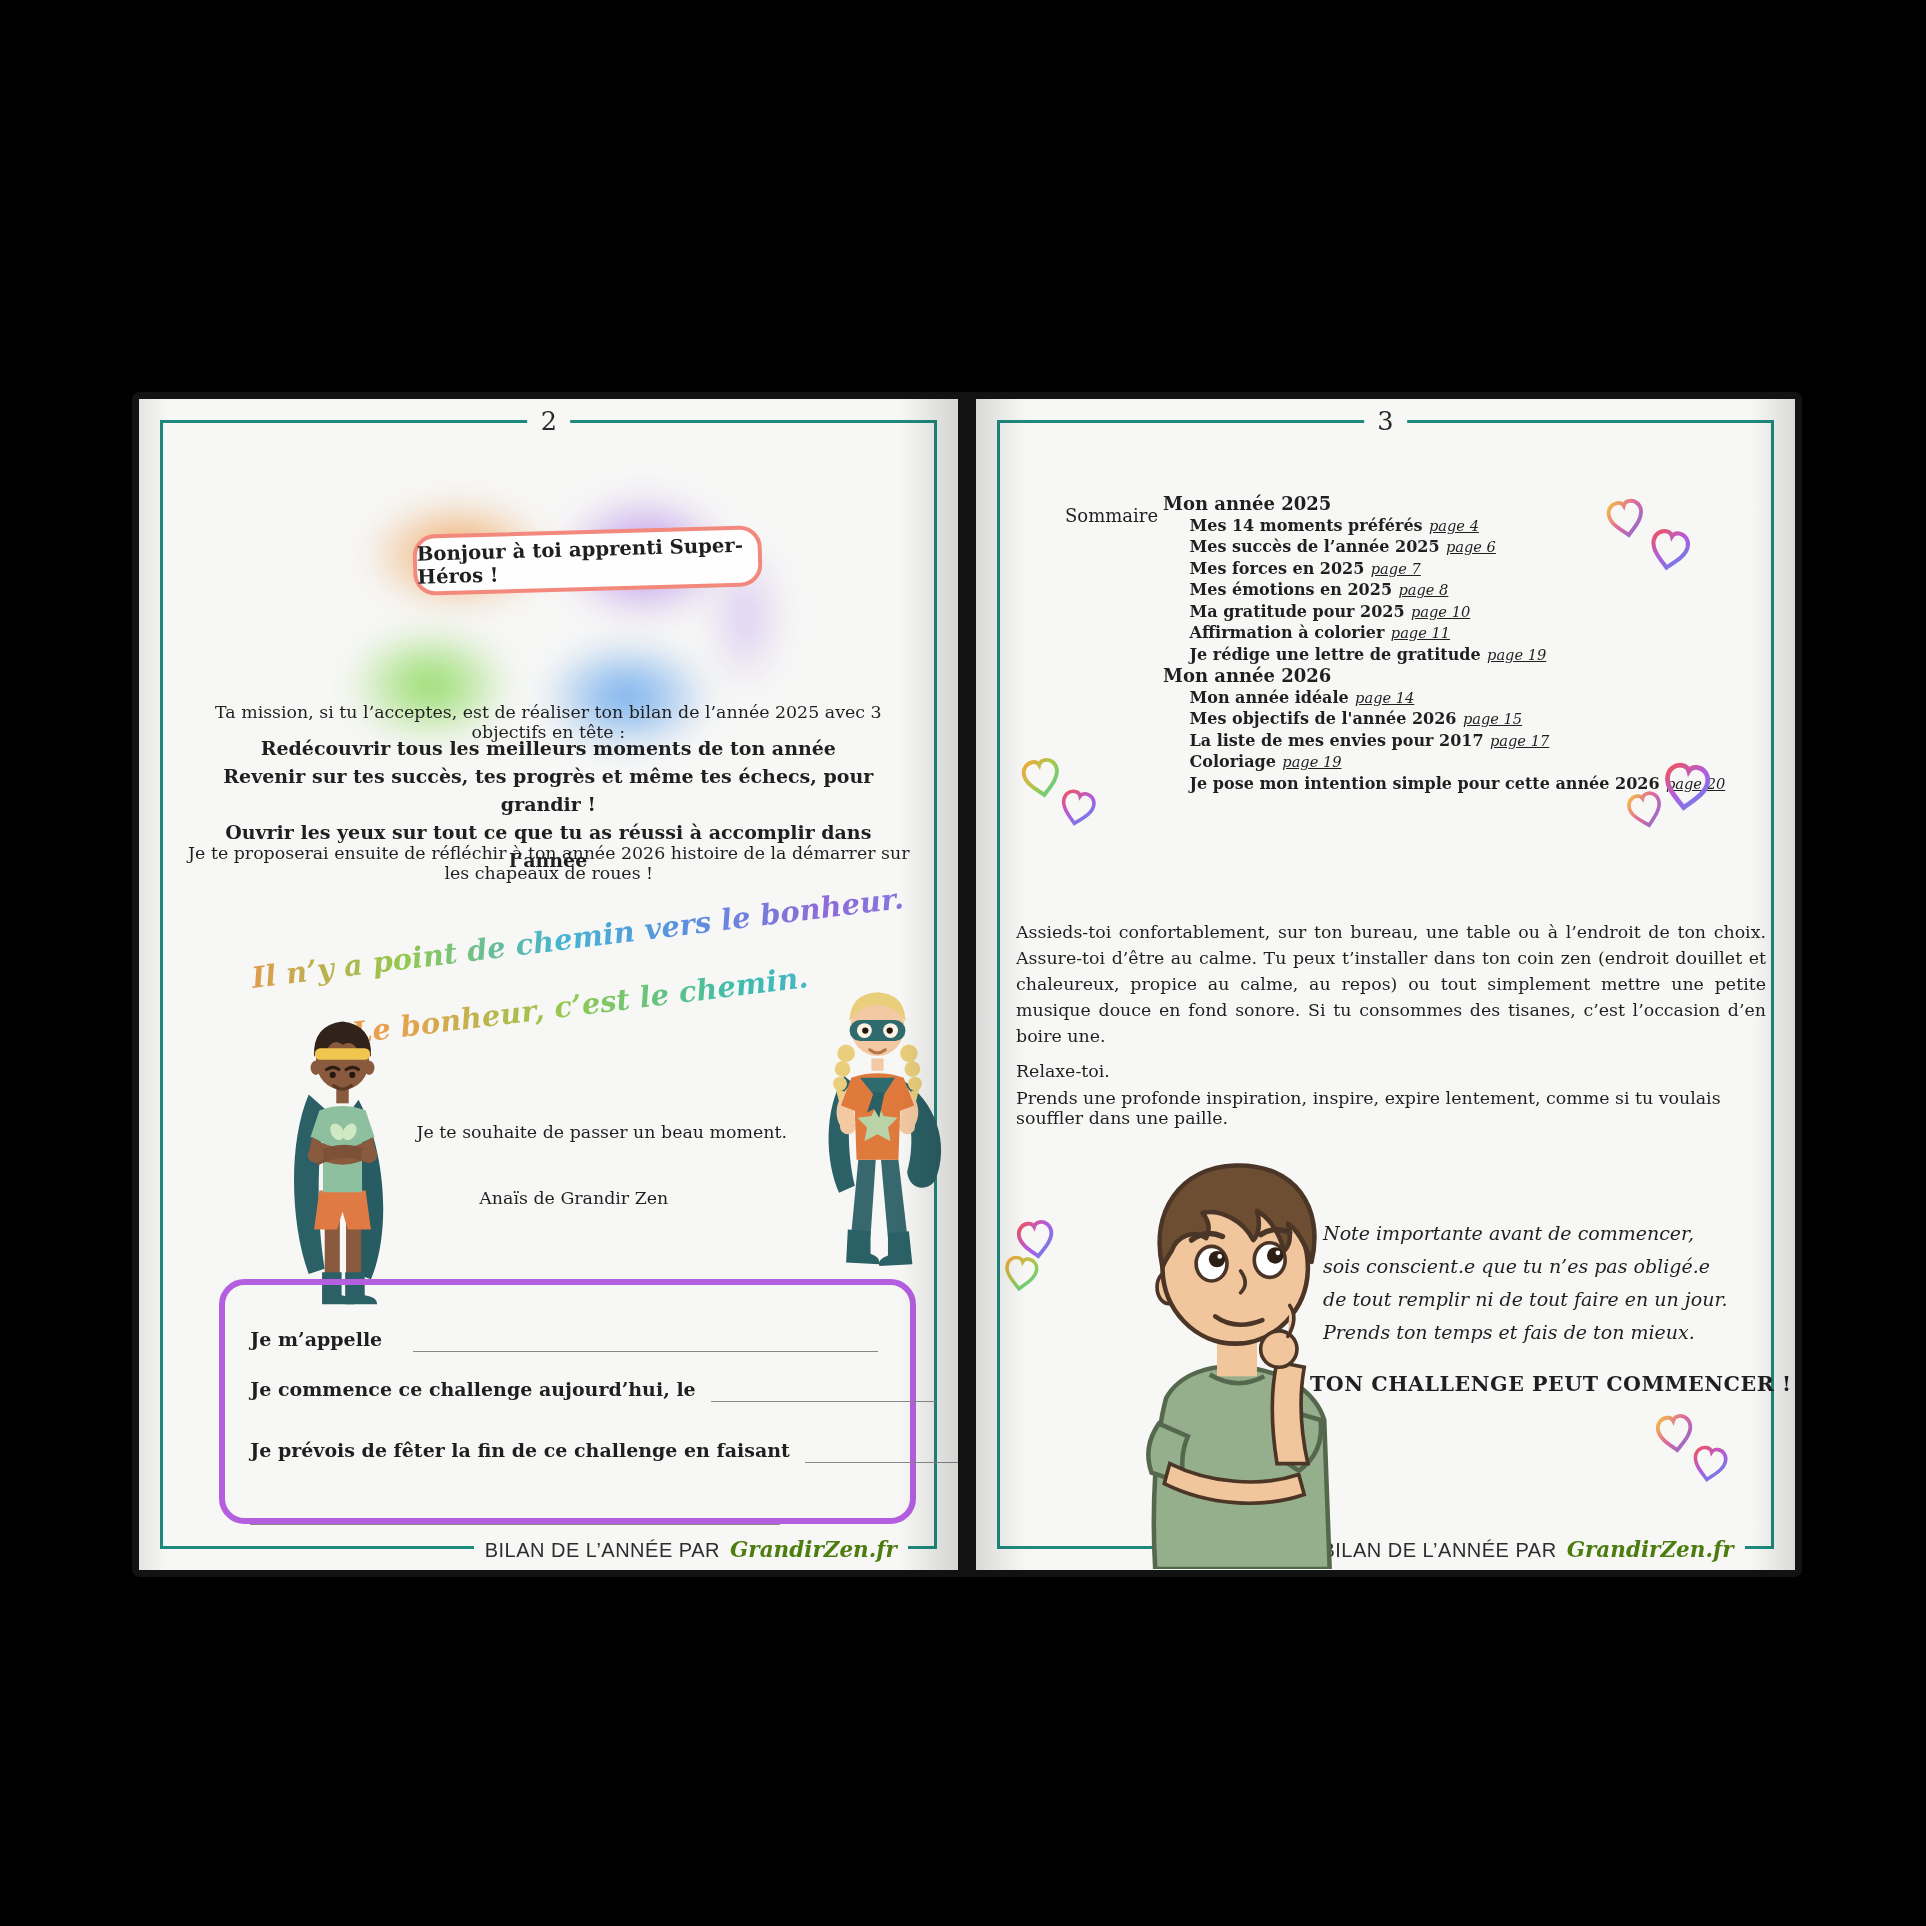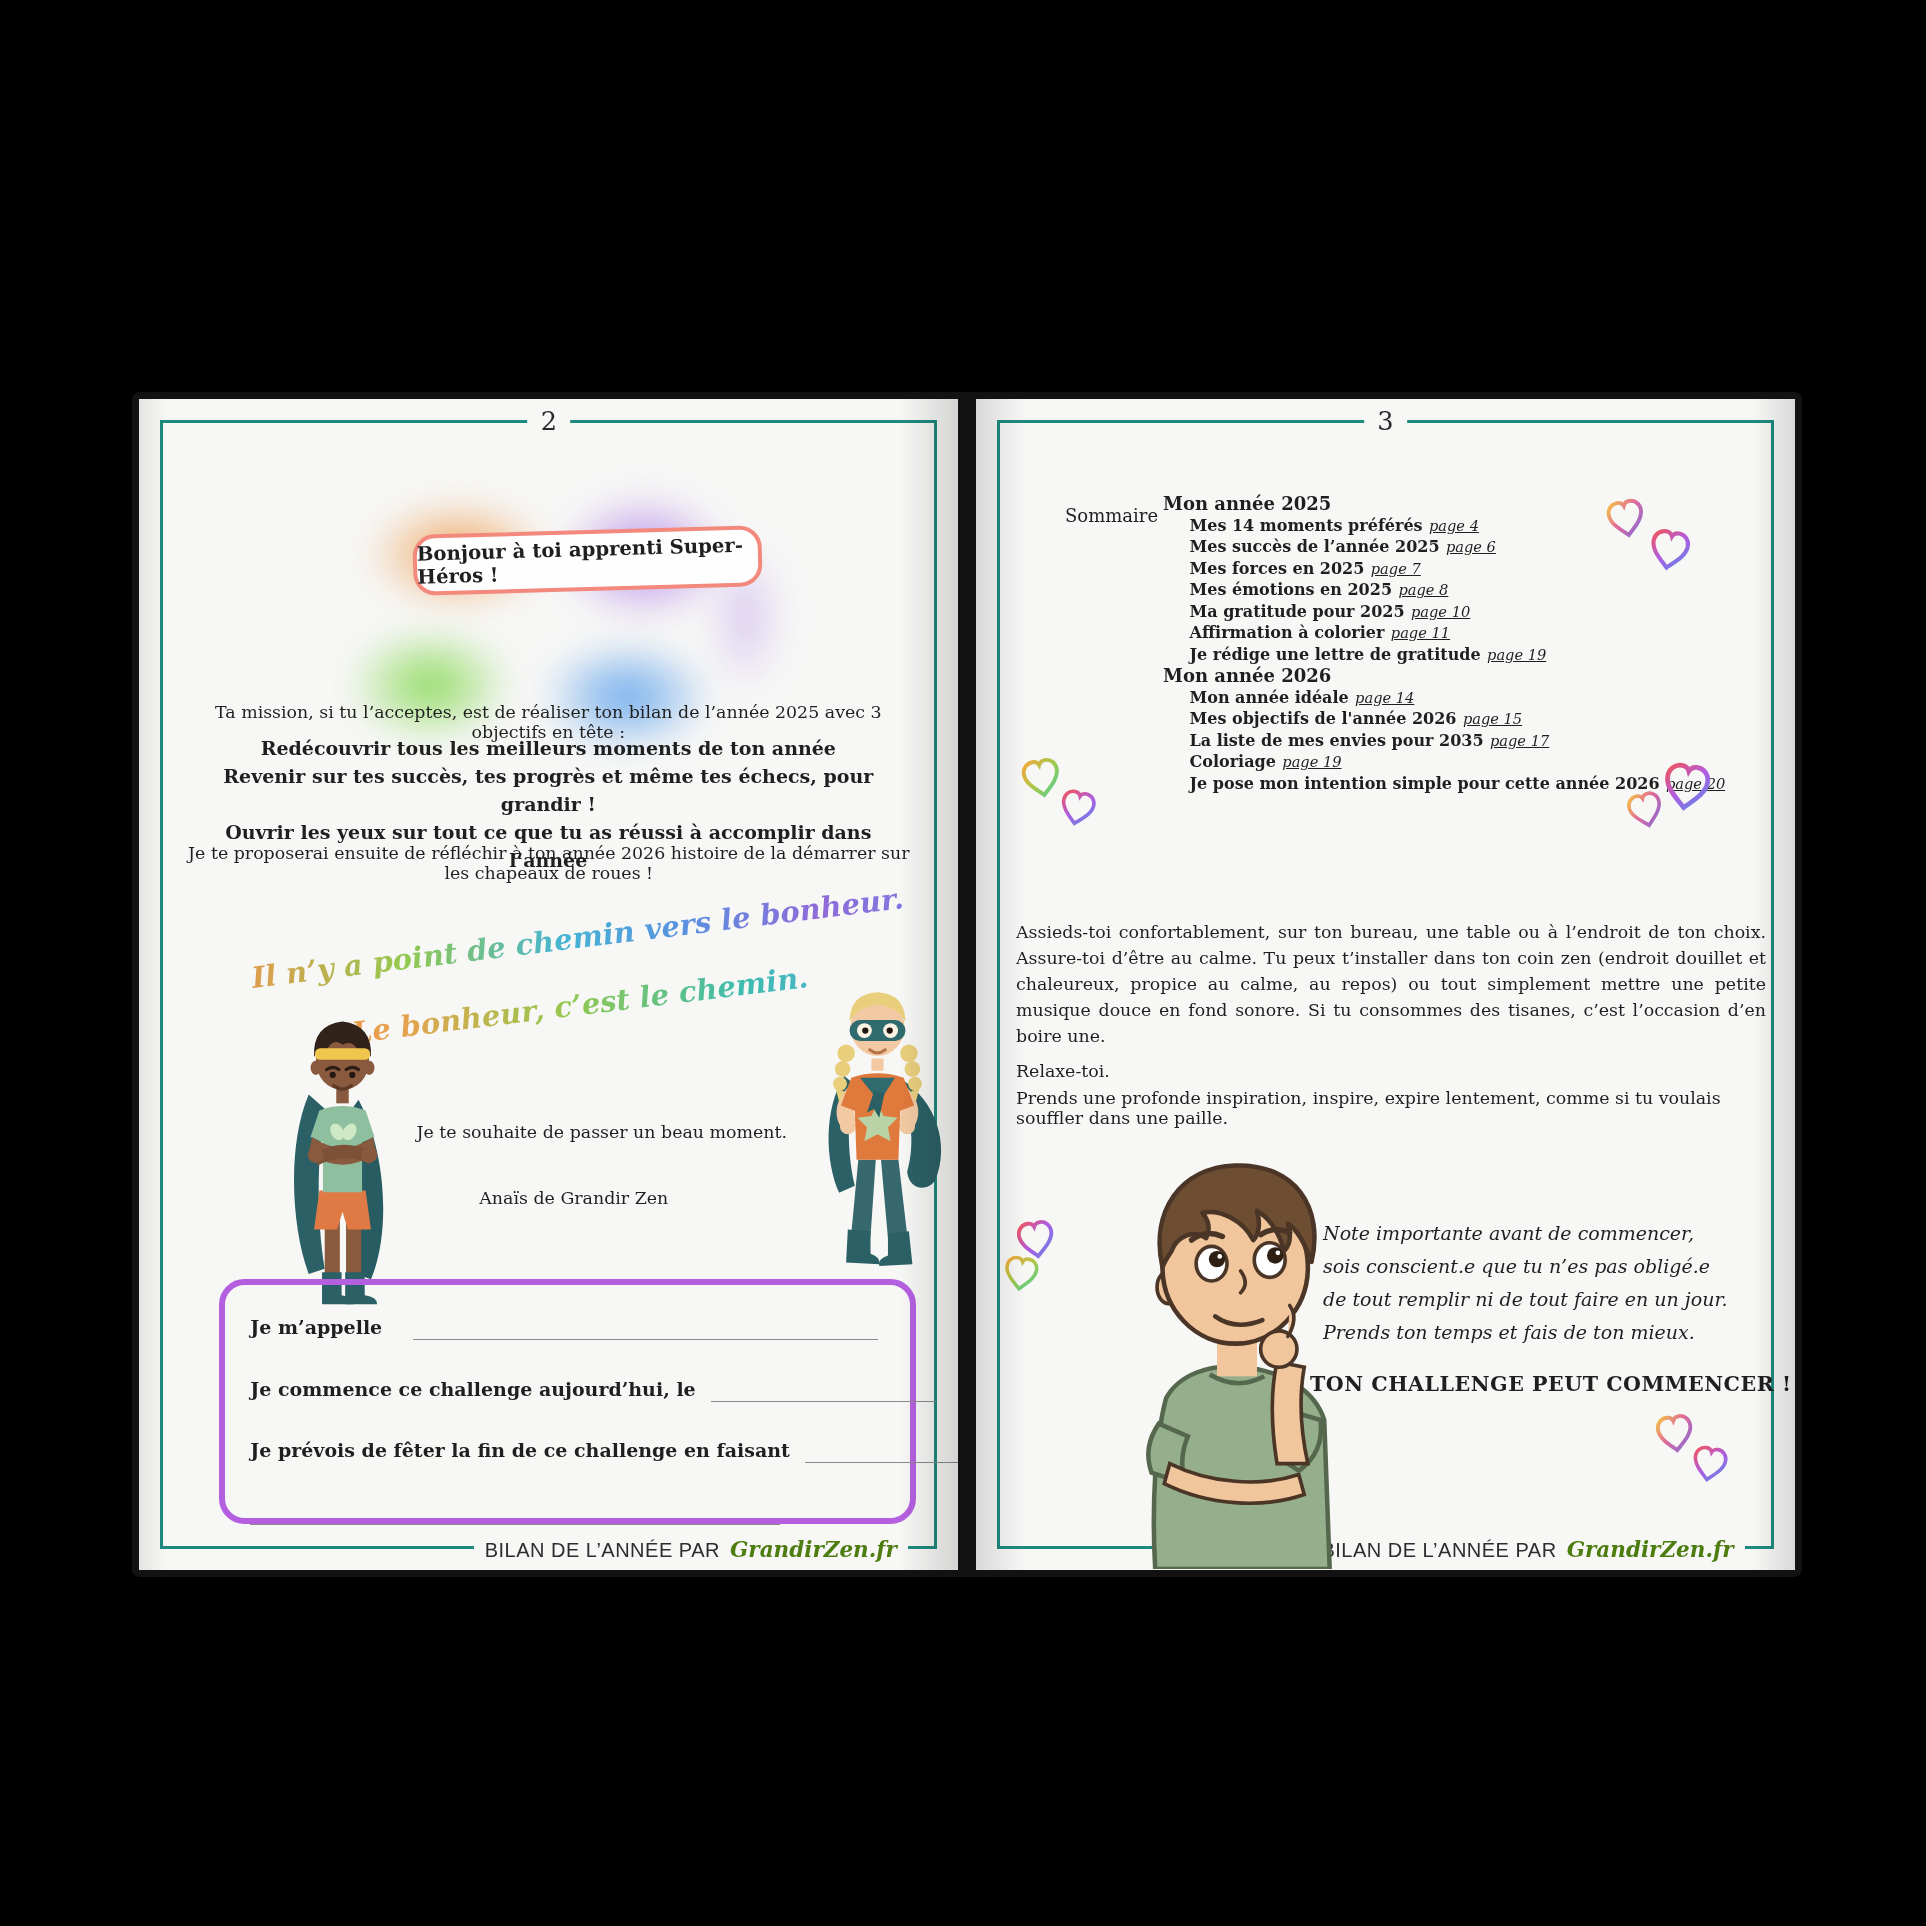--- a/index.html
+++ b/index.html
@@ -33,21 +33,21 @@
   .quote-1{left:91px;top:522px;width:695px;background-image:linear-gradient(92deg,#e8974e 0%,#93c94f 25%,#45b4d4 48%,#5b8fe0 66%,#8f6ad8 85%,#7d7ae2 100%);}
   .quote-2{left:155px;top:589px;width:572px;background-image:linear-gradient(92deg,#e8974e 0%,#e8a14e 18%,#93c94f 48%,#3dbcae 78%,#52b0d8 100%);}
   .hero-boy{position:absolute;left:132px;top:603px;z-index:3;}
   .hero-girl{position:absolute;left:660px;top:573px;z-index:3;}
   .wish-text{position:absolute;left:192px;top:723px;width:485px;text-align:center;font-size:17.4px;z-index:2;padding-left:28px;}
   .signature-text{position:absolute;left:192px;top:789px;width:485px;text-align:center;font-size:17.4px;z-index:2;}
   .form-box{position:absolute;left:80px;top:880px;width:697px;height:245px;border:6px solid #b45fe0;border-radius:25.6px;background:transparent;z-index:4;box-sizing:border-box;}
   .form-row{position:absolute;left:25px;right:32px;display:flex;align-items:flex-end;}
   .form-row .label{font-size:19px;font-weight:700;white-space:nowrap;margin-right:15.5px;line-height:25.6px;}
   .input-line{flex:1;border:none;border-bottom:0.9px solid #8a8a8a;background:transparent;height:23px;font-family:"DejaVu Serif",serif;font-size:17.4px;outline:none;}
-  .row-1{top:29px;gap:15px;} .row-2{top:91px;} .row-3{top:152px;}
+  .row-1{top:41px;gap:15px;} .row-2{top:91px;} .row-3{top:152px;}
   .extra-line{position:absolute;left:25px;top:214px;width:526px;}
   
   .toc-wrap{position:absolute;left:89px;top:94px;width:677px;z-index:2;}
   .sommaire-label{position:absolute;left:0;top:12px;font-size:18px;}
   .toc-list{margin-left:98px;}
   .toc-row{line-height:21.5px;white-space:nowrap;}
   .toc-section{font-size:18px;font-weight:700;}
   .toc-item{padding-left:26.5px;font-size:16px;font-weight:700;}
   .toc-page-ref{font-style:italic;font-weight:400;font-size:14.6px;margin-left:6.4px;text-decoration:underline;}
   .body-paragraph{position:absolute;left:40px;top:520px;width:750px;font-size:17.4px;line-height:26px;text-align:justify;z-index:2;}
@@ -211,21 +211,21 @@
           <div class="toc-row toc-item"><span>Mes 14 moments préférés</span><span class="toc-page-ref">page 4</span></div>
           <div class="toc-row toc-item"><span>Mes succès de l’année 2025</span><span class="toc-page-ref">page 6</span></div>
           <div class="toc-row toc-item"><span>Mes forces en 2025</span><span class="toc-page-ref">page 7</span></div>
           <div class="toc-row toc-item"><span>Mes émotions en 2025</span><span class="toc-page-ref">page 8</span></div>
           <div class="toc-row toc-item"><span>Ma gratitude pour 2025</span><span class="toc-page-ref">page 10</span></div>
           <div class="toc-row toc-item"><span>Affirmation à colorier</span><span class="toc-page-ref">page 11</span></div>
           <div class="toc-row toc-item"><span>Je rédige une lettre de gratitude</span><span class="toc-page-ref">page 19</span></div>
           <div class="toc-row toc-section">Mon année 2026</div>
           <div class="toc-row toc-item"><span>Mon année idéale</span><span class="toc-page-ref">page 14</span></div>
           <div class="toc-row toc-item"><span>Mes objectifs de l'année 2026</span><span class="toc-page-ref">page 15</span></div>
-          <div class="toc-row toc-item"><span>La liste de mes envies pour 2035</span><span class="toc-page-ref">page 17</span></div>
+          <div class="toc-row toc-item"><span>La liste de mes envies pour 2017</span><span class="toc-page-ref">page 17</span></div>
           <div class="toc-row toc-item"><span>Coloriage</span><span class="toc-page-ref">page 19</span></div>
           <div class="toc-row toc-item"><span>Je pose mon intention simple pour cette année 2026</span><span class="toc-page-ref">page 20</span></div>
         </div>
       </div>
 
       <div class="body-paragraph">Assieds-toi confortablement, sur ton bureau, une table ou à l’endroit de ton choix. Assure-toi d’être au calme. Tu peux t’installer dans ton coin zen (endroit douillet et chaleureux, propice au calme, au repos) ou tout simplement mettre une petite musique douce en fond sonore. Si tu consommes des tisanes, c’est l’occasion d’en boire une.</div>
       <div class="relax-heading">Relaxe-toi.</div>
       <div class="relax-text">Prends une profonde inspiration, inspire, expire lentement, comme si tu voulais souffler dans une paille.</div>
 
       <svg class="thinking-boy" width="316" height="418" viewBox="0 0 340 460">

